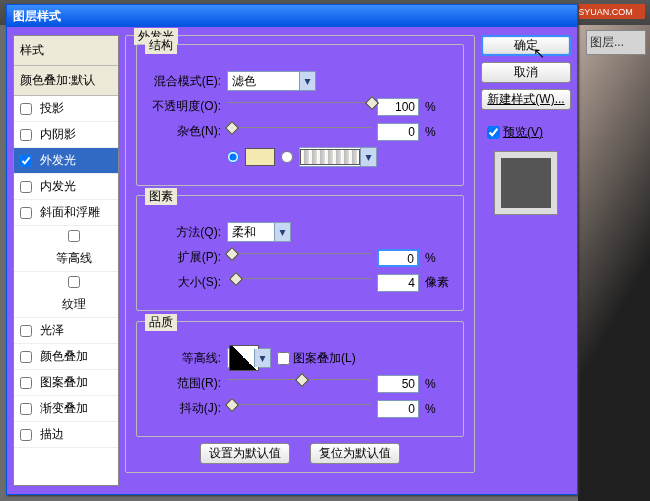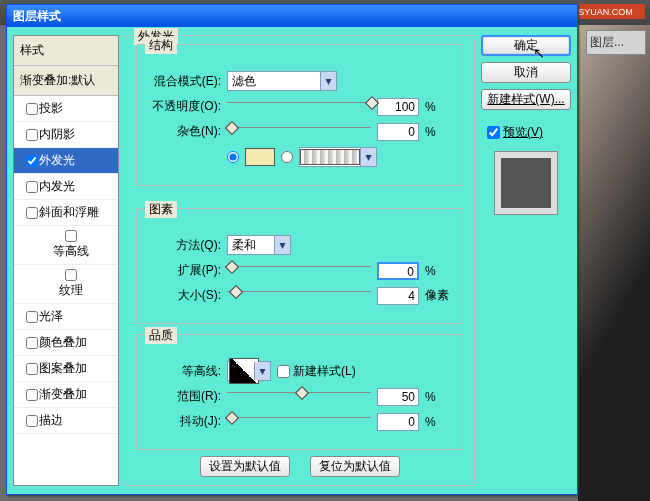--- a/index.html
+++ b/index.html
@@ -9,27 +9,27 @@
   .topbar { position:absolute; top:0; left:0; right:0; height:25px; background: linear-gradient(#565656,#444); color:#bbb; display:flex; align-items:center; padding-left:10px;}
   .topbar span { color:#ccc; font-size:13px;}
   .tag { position:absolute; right:5px; top:4px; width:95px; height:15px; background:#c42; color:#fff; font-size:9px; display:flex; align-items:center; justify-content:center;}
   .layers { position:absolute; right:4px; top:30px; width:60px; background:#d4d4d4; border:1px solid #888; padding:3px; font-size:11px; color:#333;}
   .watermark { position:absolute; right:85px; bottom:20px; text-align:center;}
   .watermark .cal { font-family:"KaiTi",cursive; font-size:22px; color:#333; writing-mode:vertical-rl; height:120px; display:inline-block;}
   .watermark .seal { width:34px; height:34px; background:#c33; border-radius:4px; margin:4px auto; opacity:.8;}
   .watermark .url1 { color:#2a8f2a; font-family:"Comic Sans MS",cursive; font-style:italic; font-size:13px;}
   .watermark .url2 { color:#2a8f2a; font-family:"Comic Sans MS",cursive; font-style:italic; font-size:13px;}
 
-  .dialog { position:absolute; left:6px; top:4px; width:572px; height:491px; background:#5eead4; border:1px solid #0054e3; box-shadow: 1px 1px 2px #333;}
+  .dialog { position:absolute; left:6px; top:4px; width:572px; height:491px; background:#8b5cf6; border:1px solid #0054e3; box-shadow: 1px 1px 2px #333;}
   .titlebar { height:22px; background: linear-gradient(#3a8eff,#0050e0); color:#fff; display:flex; align-items:center; padding:0 6px; font-weight:bold;}
   .body { display:flex; padding:8px 6px; gap:6px; height:calc(100% - 22px);}
 
   .styles-list { width:106px; border:1px solid #888; background:#fff; display:flex; flex-direction:column;}
   .lh { padding:6px 6px; border-bottom:1px solid #bbb; background:#ece9d8;}
-  .li { display:flex; align-items:center; gap:1px; padding:4px 12px; border-bottom:1px solid #eee; cursor:pointer;}
+  .li { display:flex; align-items:center; gap:8px; padding:4px 6px; border-bottom:1px solid #eee; cursor:pointer;}
   .li input { width:12px; height:12px;}
   .li.sel { background:#316ac5; color:#fff;}
   .li.sub { padding-left:22px;flex-direction:column;}
 
   .center { flex:1; display:flex; flex-direction:column; gap:6px;}
   .gbox { border:1px solid #bbb; border-radius:2px; padding:20px 12px 12px; position:relative;}
   .gtitle { position:absolute; top:-8px; left:8px; background:#ece9d8; padding:0 4px;}
   .gbox.outer { border:1px solid #bbb; padding:8px 10px;}
   .row { display:flex; align-items:center; gap:6px; margin:6px 0;}
   .lab { width:72px; text-align:right;}
@@ -75,21 +75,21 @@
 </div>
 
 <div class="dialog">
   <div class="titlebar">
     <span>图层样式</span>
   </div>
   <div class="body">
 
     <div class="styles-list">
       <div class="lh">样式</div>
-      <div class="lh">渐变叠加:默认</div>
+      <div class="lh">颜色叠加:默认</div>
       <div id="style-items">
           <div class="li">
             <input type="checkbox" style="">
             <span>投影</span>
           </div>
           <div class="li">
             <input type="checkbox" style="">
             <span>内阴影</span>
           </div>
           <div class="li sel">
@@ -136,21 +136,21 @@
     </div>
 
     <div class="center">
       <div class="gbox outer">
         <span class="gtitle">外发光</span>
 
         <div class="gbox">
           <span class="gtitle">结构</span>
           <div class="row">
             <span class="lab">混合模式(E):</span>
-            <div class="combo" style="width:110px">
+            <div class="combo" style="width:89px">
               <span>滤色</span>
               <span class="arr">▾</span>
             </div>
           </div>
           <div class="row">
             <span class="lab">不透明度(O):</span>
             <div class="slider">
                 <div class="thumb" style="left:140px"></div>
               </div>
             <div class="num">100</div>
@@ -169,21 +169,21 @@
             <input type="radio" class="radio" checked="" style="">
             <div class="swatch" style="background:#f5e9b2"></div>
             <input type="radio" class="radio" style="">
             <div class="combo" style="width:78px;padding:0">
               <div class="gradient-sw"></div>
               <span class="arr">▾</span>
             </div>
           </div>
         </div>
 
-        <div class="gbox" style="margin-top:22px">
+        <div class="gbox" style="margin-top:9px">
           <span class="gtitle">图素</span>
           <div class="row">
             <span class="lab">方法(Q):</span>
             <div class="combo" style="width:64px">
               <span>柔和</span>
               <span class="arr">▾</span>
             </div>
           </div>
           <div class="row">
             <span class="lab">扩展(P):</span>
@@ -206,21 +206,21 @@
         <div class="gbox" style="margin-top:10px">
           <span class="gtitle">品质</span>
           <div class="row">
             <span class="lab">等高线:</span>
             <div class="combo" style="width:44px;padding:1px">
               <div class="contour"></div>
               <span class="arr">▾</span>
             </div>
             <label class="cb">
               <input type="checkbox" style="">
-              <span>新建样式(L)</span>
+              <span>图案叠加(L)</span>
             </label>
           </div>
           <div class="row">
             <span class="lab">范围(R):</span>
             <div class="slider">
                 <div class="thumb" style="left:70px"></div>
               </div>
             <div class="num">50</div>
             <span class="pct">%</span>
           </div>

